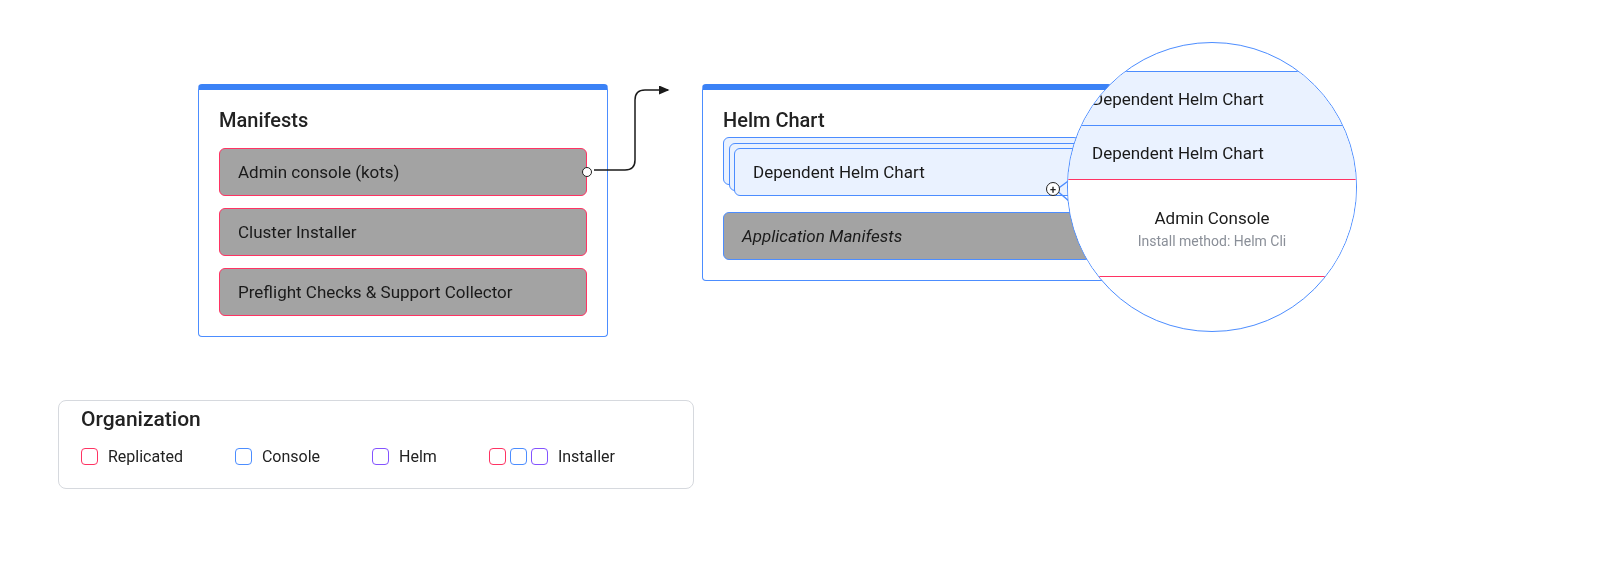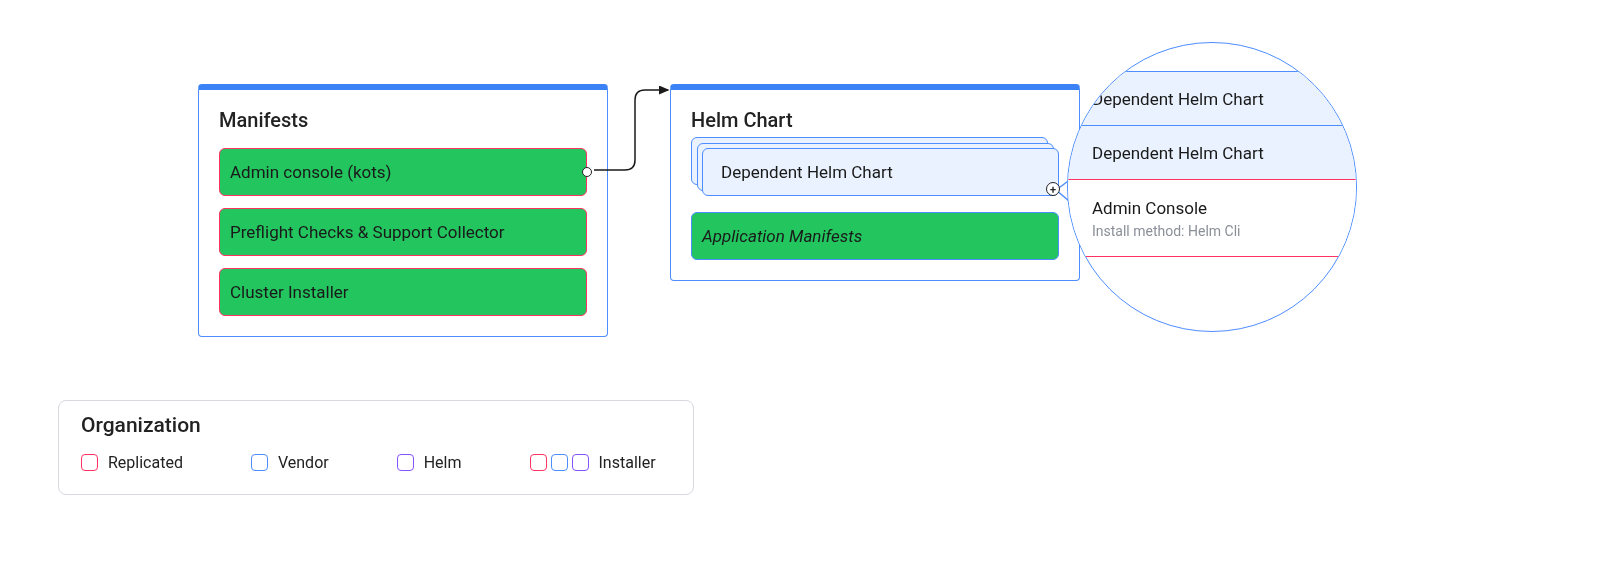--- a/index.html
+++ b/index.html
@@ -27,33 +27,33 @@
       padding: 18px 20px 20px 20px;
     }
     .panel-title {
       font-size: 20px;
       font-weight: 500;
       margin-bottom: 16px;
       color: #222;
     }
     .panel .item {
       border-radius: 6px;
-      padding: 13px 10px;
+      padding: 13px 18px;
       font-size: 17px;
       margin-bottom: 12px;
-      background: #22c55e;
+      background: #a3a3a3;
       position: relative;
     }
     .panel .item:last-child { margin-bottom: 0; }
 
     .border-red   { border: 1.5px solid #ff3363; }
     .border-blue  { border: 1.5px solid #4c8dff; font-style: italic; }
 
     #manifests-panel { left: 198px; top: 84px; width: 410px; }
-    #helmchart-panel { left: 670px; top: 84px; width: 410px; }
+    #helmchart-panel { left: 702px; top: 84px; width: 410px; }
 
     
     .stack-wrap { position: relative; margin-bottom: 12px; }
     .stack-back {
       position: absolute;
       border: 1.5px solid #4c8dff;
       border-radius: 6px;
       background: #eaf2ff;
       height: 48px;
     }
@@ -94,21 +94,21 @@
       height: 54px;
       display: flex;
       flex-direction: column;
       justify-content: center;
       padding: 0 24px;
       font-size: 17px;
       border-top: 1.5px solid #4c8dff;
       background: #eaf2ff;
     }
     .zoom-row:first-child { border-top: 1.5px solid #4c8dff; }
-    .zoom-row.red-top { border-top: 1.5px solid #ff3363; background:#fff; height:78px; }
+    .zoom-row.red-top { border-top: 1.5px solid #ff3363; background:#fff; height:98px;align-items:center; }
     .zoom-row.red-bottom-line { border-bottom: 1.5px solid #ff3363; }
     .zoom-sub { font-size: 14px; color: #8a8f98; margin-top: 5px; }
 
     
     .plus {
       position: absolute;
       width: 14px; height: 14px;
       border: 1.5px solid #222;
       border-radius: 50%;
       background: #fff;
@@ -125,33 +125,33 @@
     }
 
     
     .legend {
       position: absolute;
       left: 58px;
       top: 400px;
       width: 636px;
       border: 1px solid #d6d9de;
       border-radius: 8px;
-      padding: 12px 22px 22px 22px;
+      padding: 6px 22px 22px 22px;
       background: #fff;
     }
     .legend-title {
       font-size: 21px;
       font-weight: 500;
       color: #222;
       margin-bottom: 16px;
     }
     .legend-row {
       display: flex;
       align-items: center;
-      gap: 68px;
+      gap: 52px;
     }
     .legend-item {
       display: flex;
       align-items: center;
       gap: 10px;
       font-size: 16px;
       color: #222;
     }
     .sw {
       width: 17px; height: 17px;
@@ -174,24 +174,24 @@
 
 <div class="canvas">
 
   <div id="manifests-panel" class="panel">
     <div class="panel-title">Manifests</div>
     <div class="item border-red">
       <span>Admin console (kots)</span>
       <span class="dot" style="right:-6px; top:50%; transform:translateY(-50%);"></span>
     </div>
     <div class="item border-red">
+      <span>Cluster Installer</span>
+    </div>
+    <div class="item border-red">
       <span>Preflight Checks &amp; Support Collector</span>
-    </div>
-    <div class="item border-red">
-      <span>Cluster Installer</span>
     </div>
   </div>
 
   <svg class="connector" style="left:588px; top:88px; width:90px; height:110px;">
     <defs>
       <marker id="arrowhead" markerWidth="8" markerHeight="8" refX="6" refY="3" orient="auto">
         <path d="M0,0 L7,3 L0,6 Z" fill="#1a1a1a"></path>
       </marker>
     </defs>
     <path d="M 6 82 L 37 82 Q 47 82 47 72 L 47 12 Q 47 2 57 2 L 80 2" fill="none" stroke="#1a1a1a" stroke-width="1.5" marker-end="url(#arrowhead)"></path>
@@ -236,21 +236,21 @@
 
   <div class="legend">
     <div class="legend-title">Organization</div>
     <div class="legend-row">
       <div class="legend-item">
         <span class="sw sw-red"></span>
         <span>Replicated</span>
       </div>
       <div class="legend-item">
         <span class="sw sw-blue"></span>
-        <span>Vendor</span>
+        <span>Console</span>
       </div>
       <div class="legend-item">
         <span class="sw sw-purple"></span>
         <span>Helm</span>
       </div>
       <div class="legend-item">
         <span class="multi">
           <span class="sw sw-red"></span>
           <span class="sw sw-blue"></span>
           <span class="sw sw-purple"></span>

